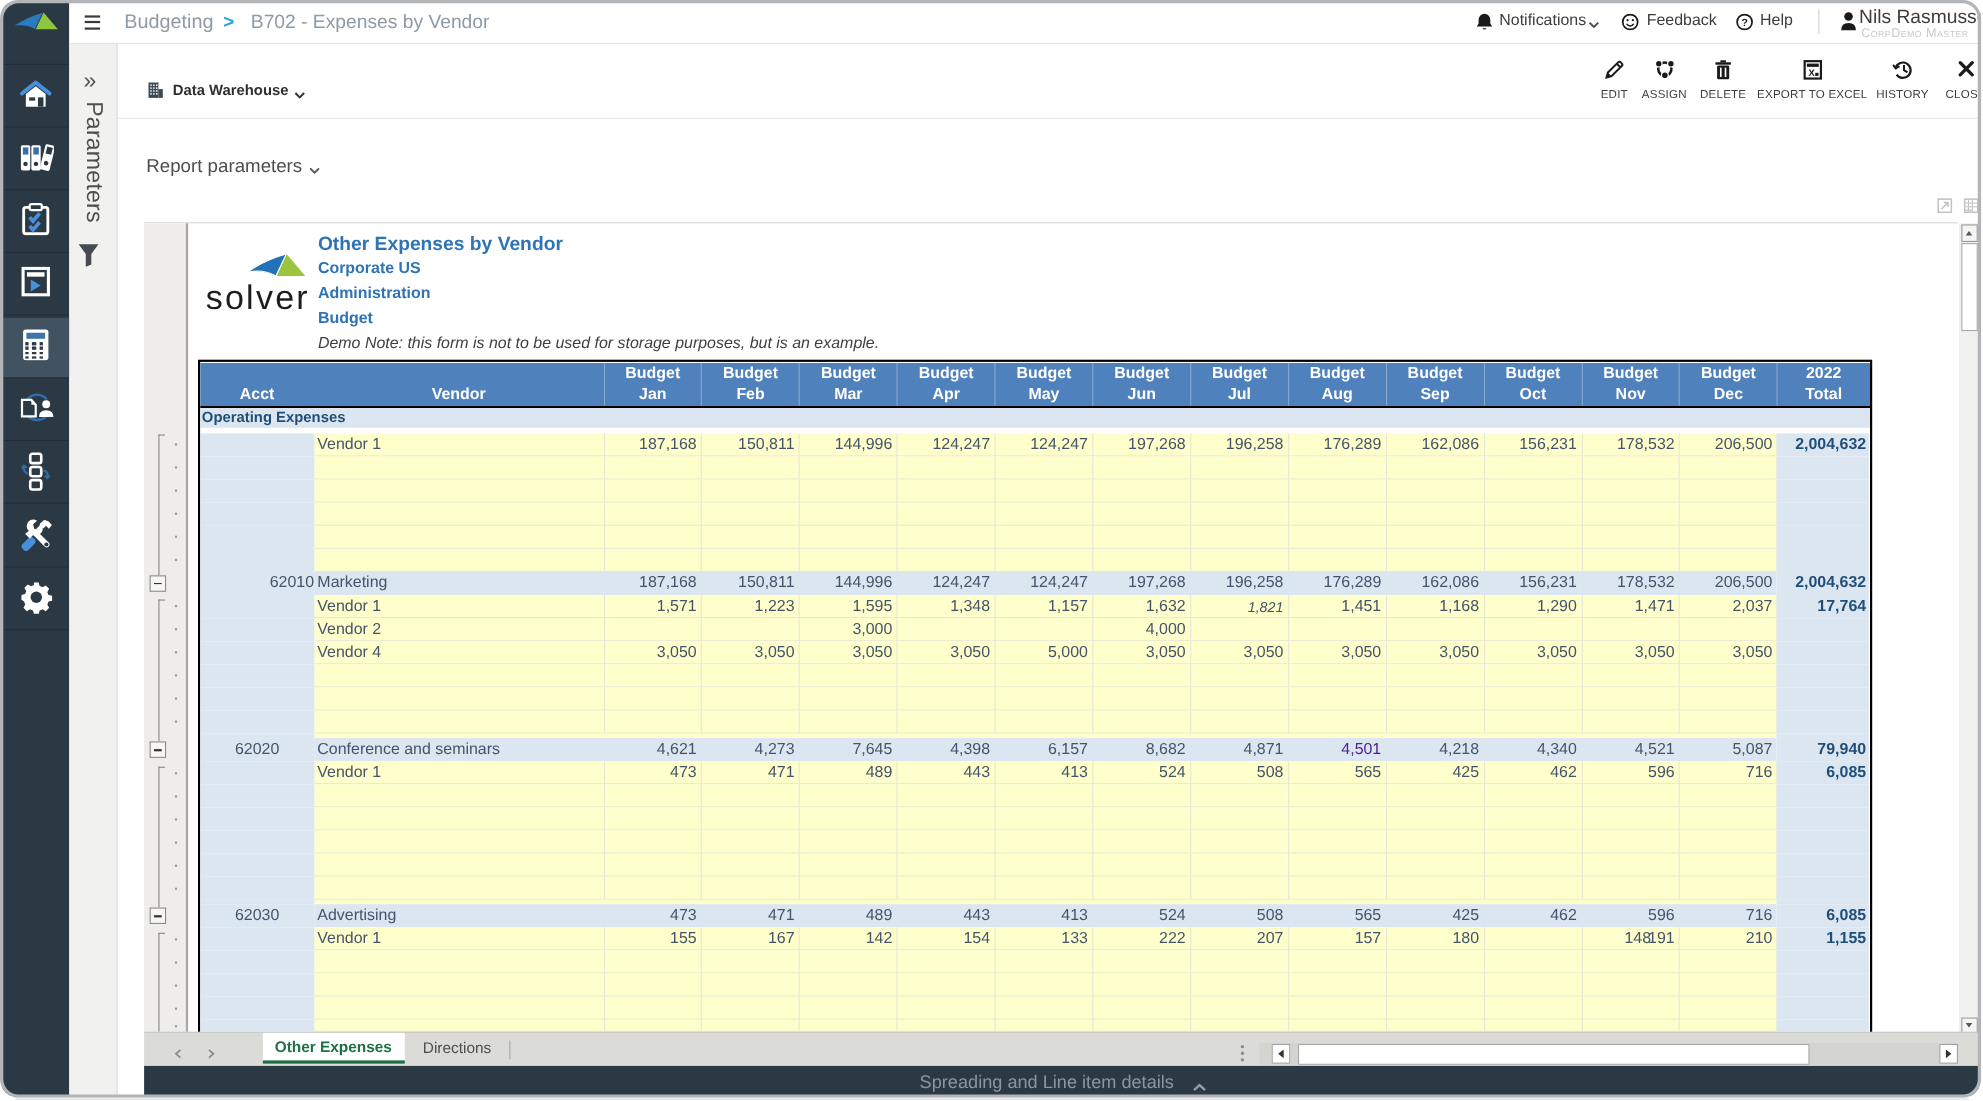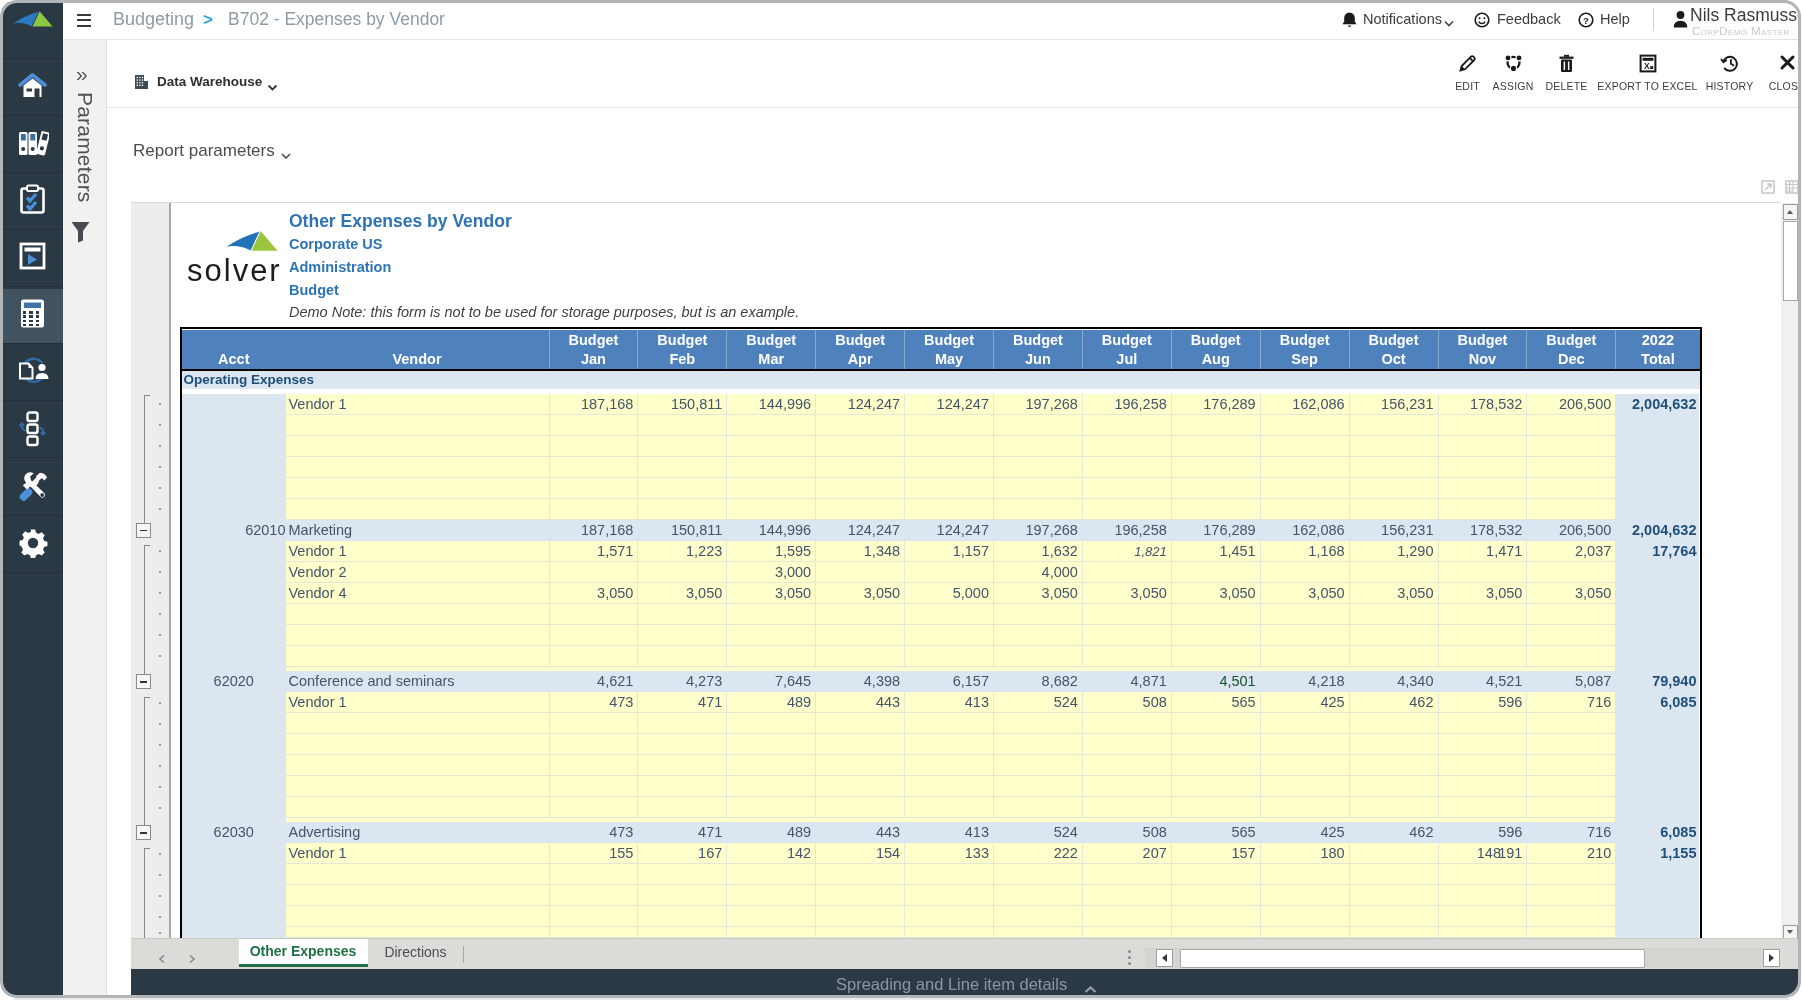--- a/index.html
+++ b/index.html
@@ -589,21 +589,21 @@
       <div style="position:absolute;left:1433.3px;width:84.2px;top:0;bottom:0;background:#dce6f1;"></div>
       <div style="position:absolute;left:0px;width:103.5px;top:0;bottom:0;color:#44546a;font-size:14.5px;line-height:21px;text-align:center;">62020</div>
       <div style="position:absolute;left:106.5px;width:260px;top:0;bottom:0;color:#44546a;font-size:14.5px;line-height:21px;white-space:nowrap;">Conference and seminars</div>
       <div style="position:absolute;left:367.4px;width:84px;top:0;bottom:0;text-align:right;color:#44546a;font-size:14.5px;line-height:21px;">4,621</div>
       <div style="position:absolute;left:456.3px;width:84px;top:0;bottom:0;text-align:right;color:#44546a;font-size:14.5px;line-height:21px;">4,273</div>
       <div style="position:absolute;left:545.2px;width:84px;top:0;bottom:0;text-align:right;color:#44546a;font-size:14.5px;line-height:21px;">7,645</div>
       <div style="position:absolute;left:634.1px;width:84px;top:0;bottom:0;text-align:right;color:#44546a;font-size:14.5px;line-height:21px;">4,398</div>
       <div style="position:absolute;left:723px;width:84px;top:0;bottom:0;text-align:right;color:#44546a;font-size:14.5px;line-height:21px;">6,157</div>
       <div style="position:absolute;left:811.9px;width:84px;top:0;bottom:0;text-align:right;color:#44546a;font-size:14.5px;line-height:21px;">8,682</div>
       <div style="position:absolute;left:900.8px;width:84px;top:0;bottom:0;text-align:right;color:#44546a;font-size:14.5px;line-height:21px;">4,871</div>
-      <div style="position:absolute;left:989.7px;width:84px;top:0;bottom:0;text-align:right;color:#14532d;font-size:14.5px;line-height:21px;">4,501</div>
+      <div style="position:absolute;left:989.7px;width:84px;top:0;bottom:0;text-align:right;color:#4c1d95;font-size:14.5px;line-height:21px;">4,501</div>
       <div style="position:absolute;left:1078.6px;width:84px;top:0;bottom:0;text-align:right;color:#44546a;font-size:14.5px;line-height:21px;">4,218</div>
       <div style="position:absolute;left:1167.5px;width:84px;top:0;bottom:0;text-align:right;color:#44546a;font-size:14.5px;line-height:21px;">4,340</div>
       <div style="position:absolute;left:1256.4px;width:84px;top:0;bottom:0;text-align:right;color:#44546a;font-size:14.5px;line-height:21px;">4,521</div>
       <div style="position:absolute;left:1345.3px;width:84px;top:0;bottom:0;text-align:right;color:#44546a;font-size:14.5px;line-height:21px;">5,087</div>
       <div style="position:absolute;left:1433.3px;width:81.2px;top:0;bottom:0;text-align:right;color:#1f4e79;font-weight:bold;font-size:14.5px;line-height:21px;">79,940</div>
     </div>
     <div style="position:absolute;left:0;top:362px;height:21px;width:1517.5px;">
       <div style="position:absolute;left:0px;width:103.5px;top:0;bottom:0;background:#dce6f1;"></div>
       <div style="position:absolute;left:103.5px;width:1329.8px;top:0;bottom:0;background:#ffffcc;"></div>
       <div style="position:absolute;left:1433.3px;width:84.2px;top:0;bottom:0;background:#dce6f1;"></div>

